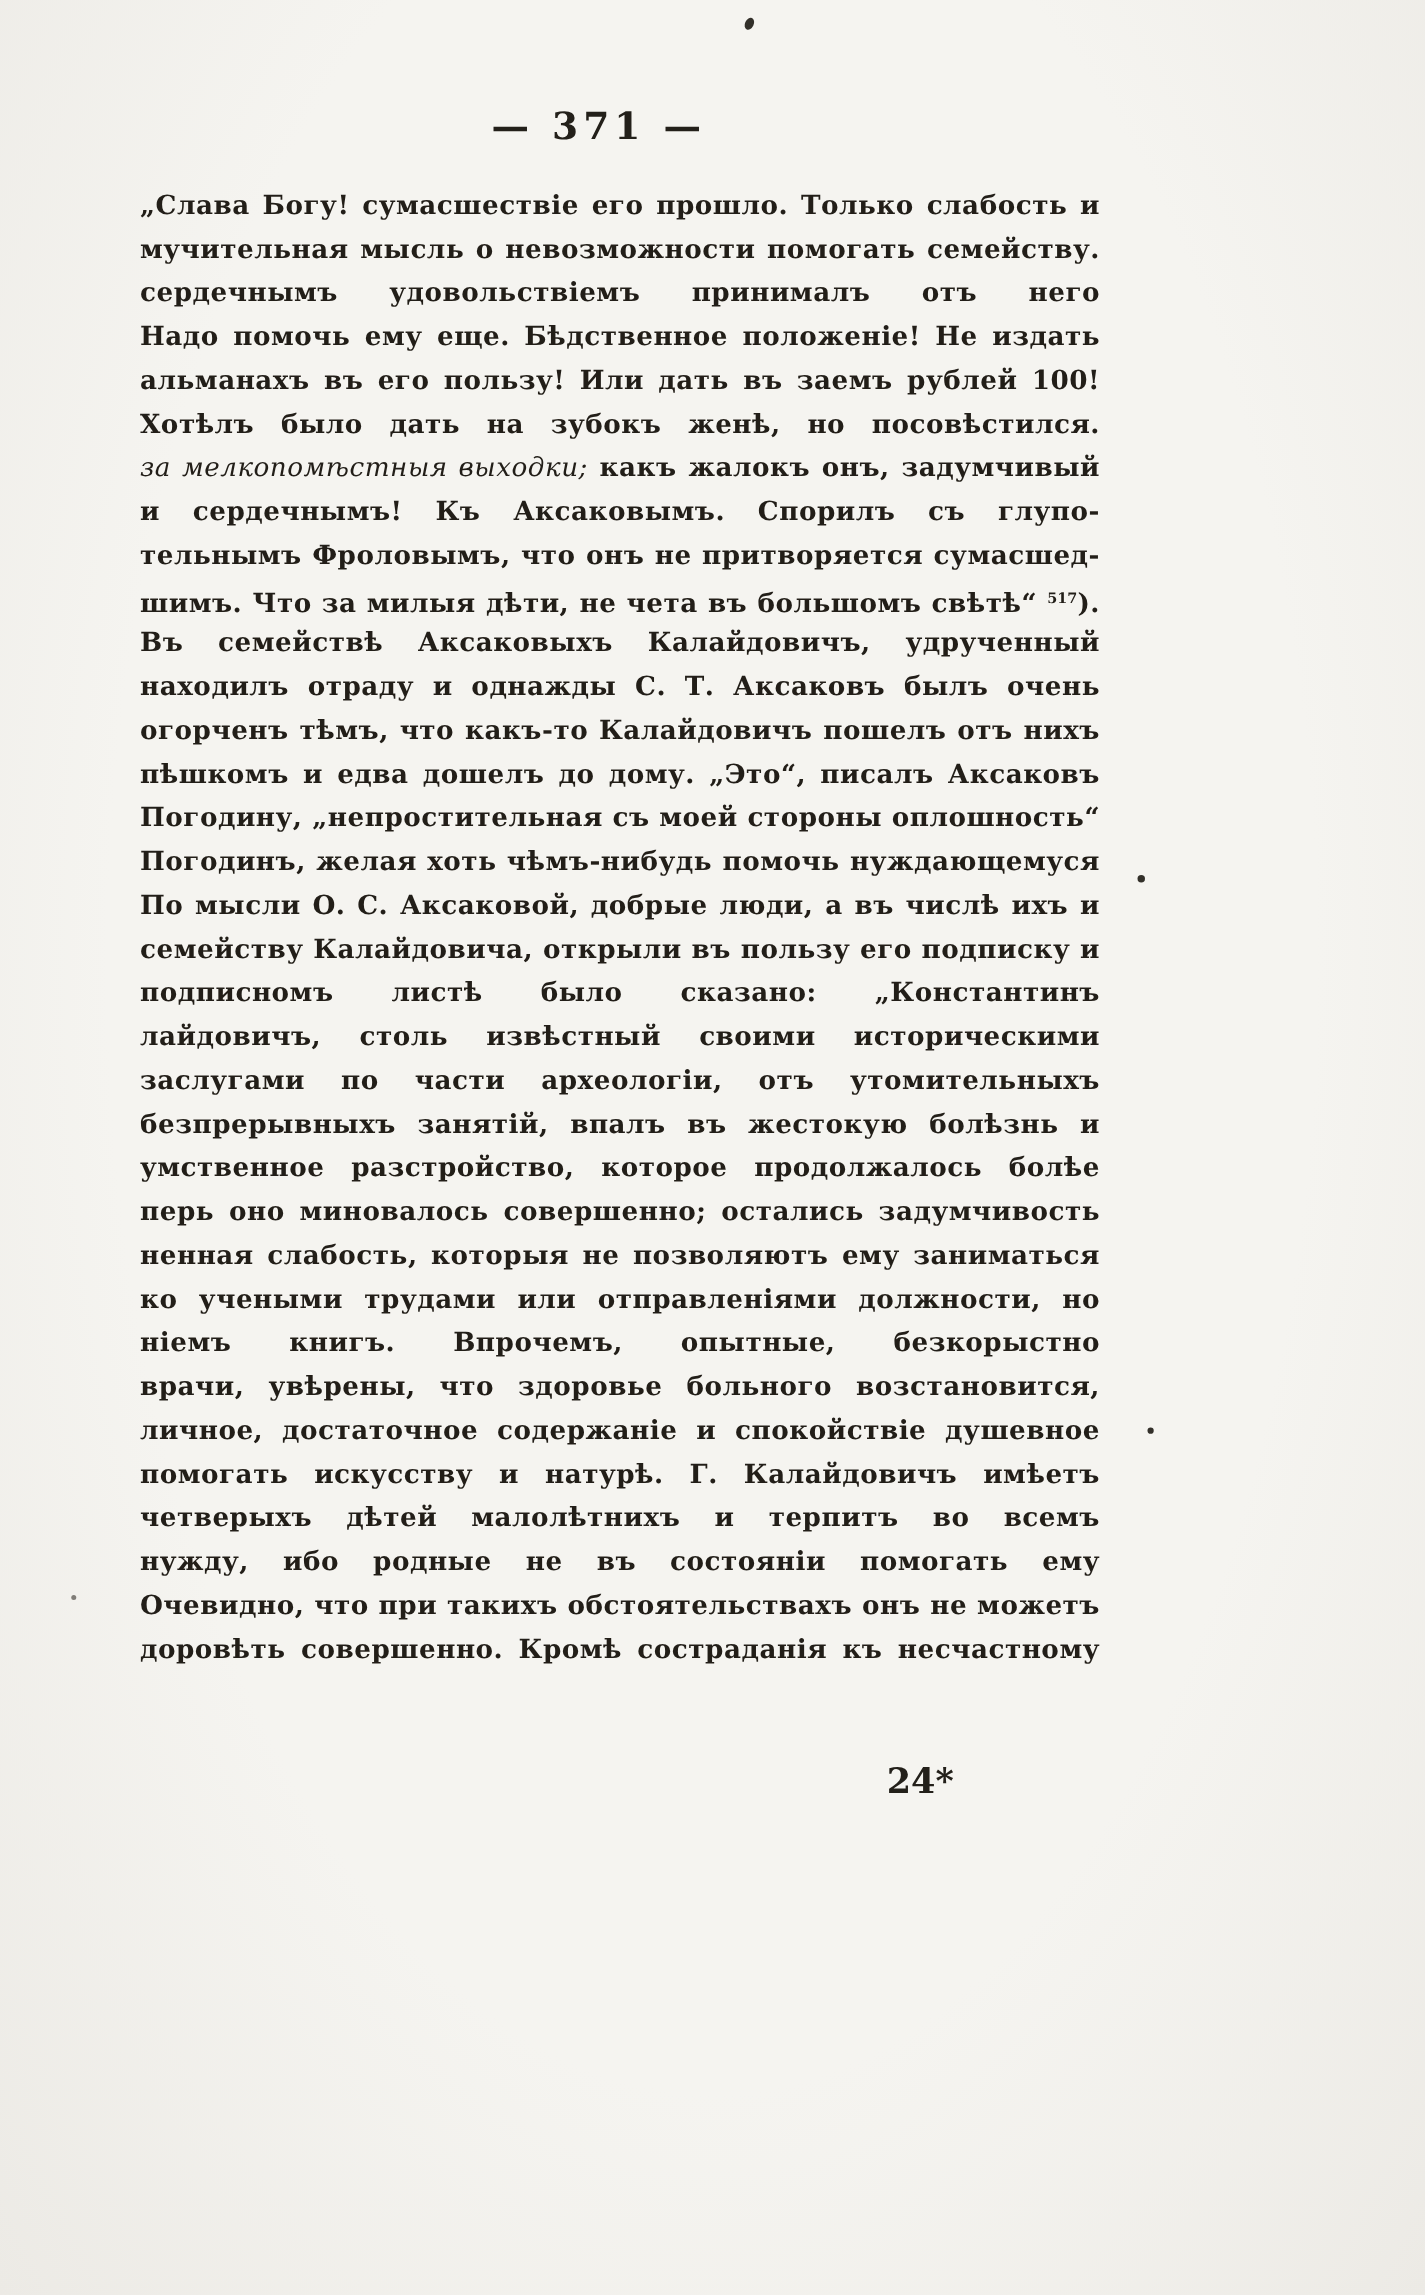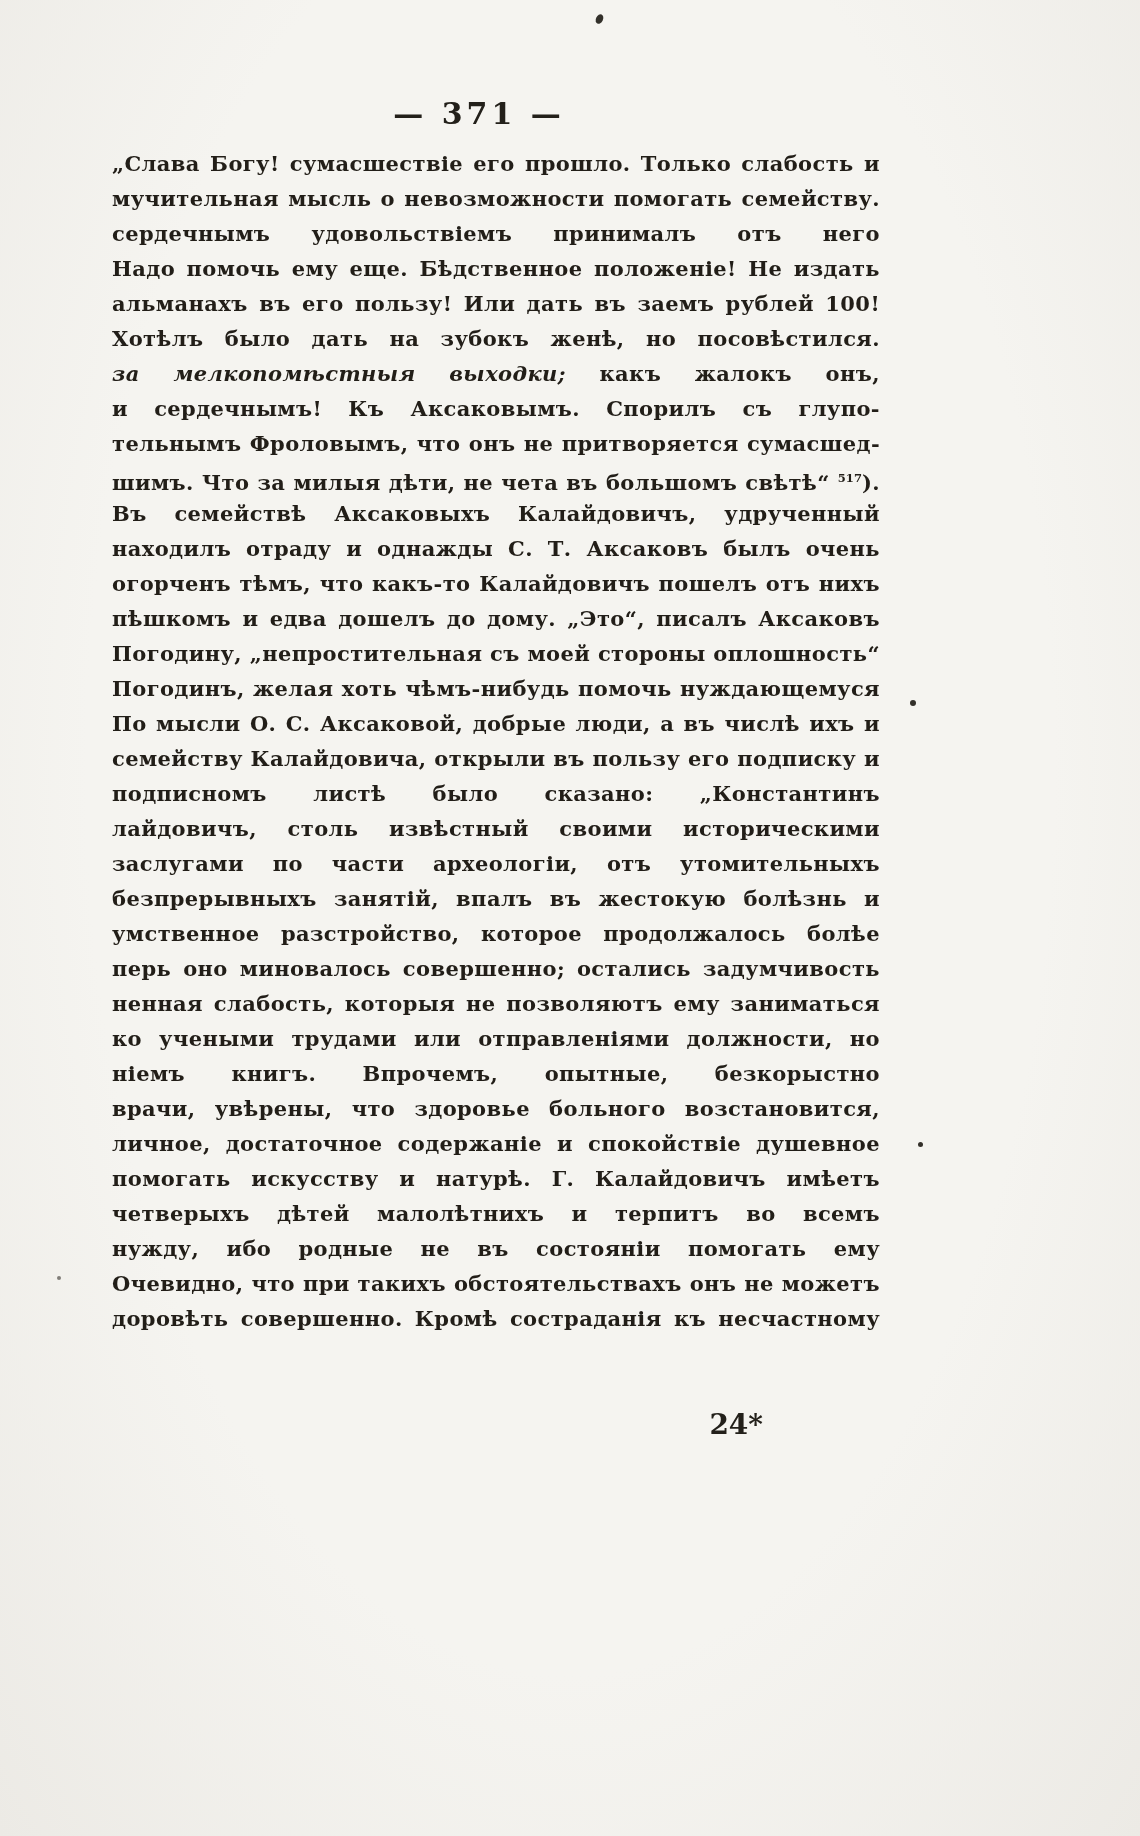--- a/index.html
+++ b/index.html
@@ -15,21 +15,21 @@
   }
   .page {
     position: relative;
     width: 1140px;
     height: 1836px;
     background: radial-gradient(ellipse at 50% 42%, #f5f4f0 60%, #eceae5 100%);
     color: #211d17;
   }
   .page-header {
     position: absolute;
-    top: 96px;
+    top: 84px;
     left: 95px;
     width: 768px;
     text-align: center;
     font-size: 30px;
     font-weight: 700;
     letter-spacing: 4px;
     color: #23201a;
   }
   .text-block {
     position: absolute;
@@ -44,21 +44,21 @@
   .line {
     height: 35px;
     line-height: 35px;
     text-align: justify;
     text-align-last: justify;
     overflow: hidden;
     white-space: normal;
   }
   .line .italic {
     font-style: italic;
-    font-weight: 700;
+    font-weight: 400;
   }
   .line .sup {
     font-size: 0.55em;
     vertical-align: 0.65em;
     letter-spacing: 0;
   }
   .signature-mark {
     position: absolute;
     top: 1408px;
     left: 95px;

